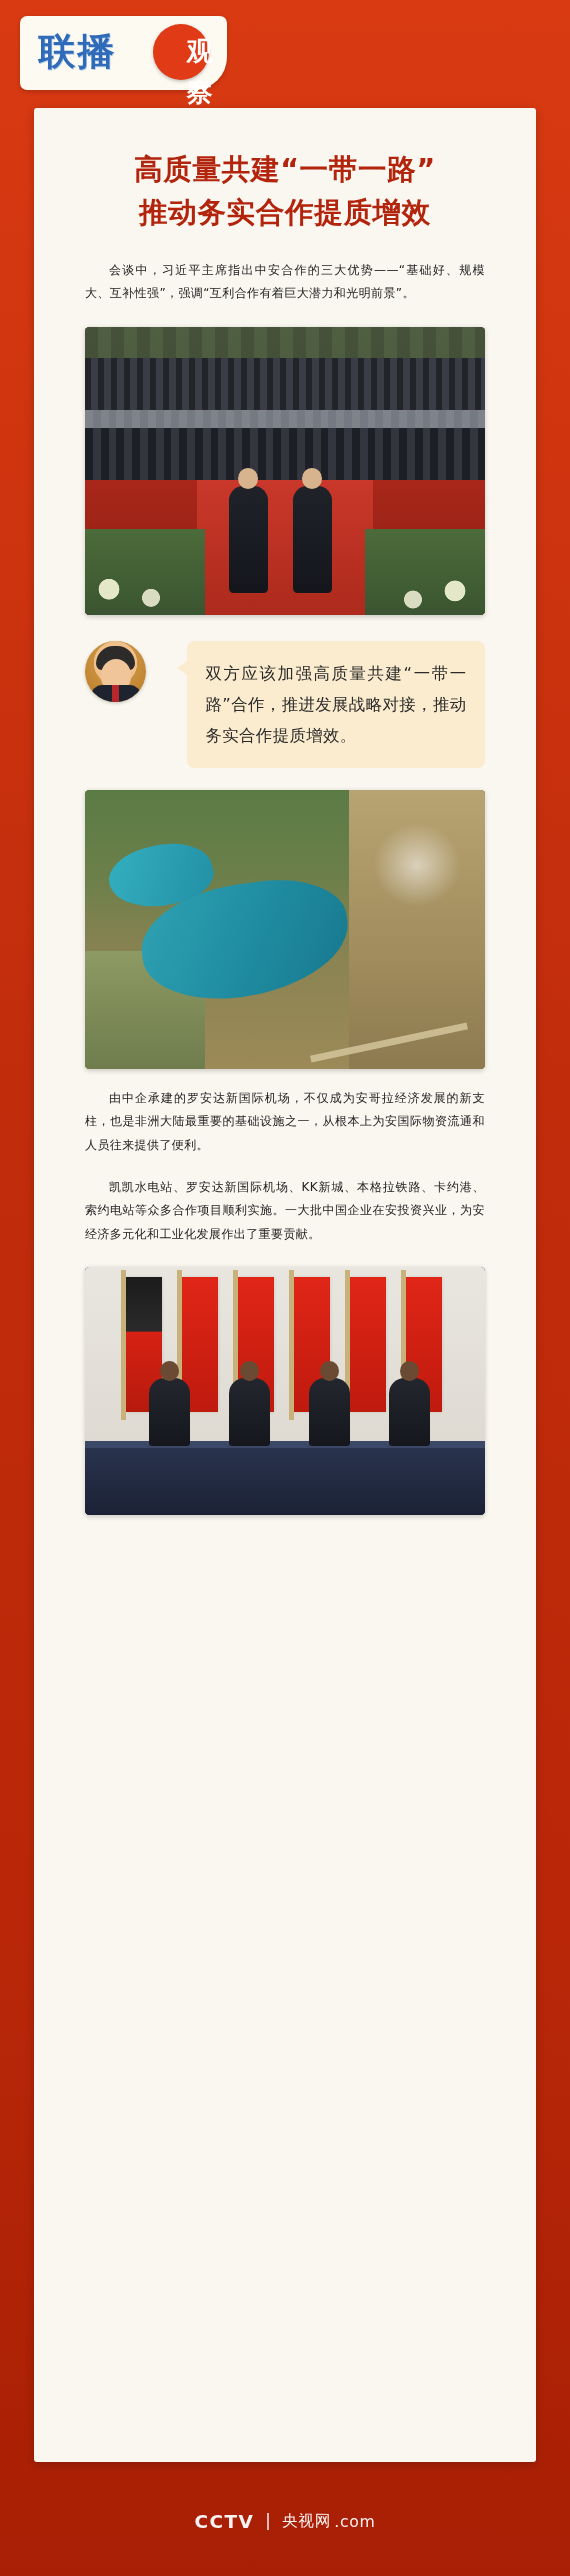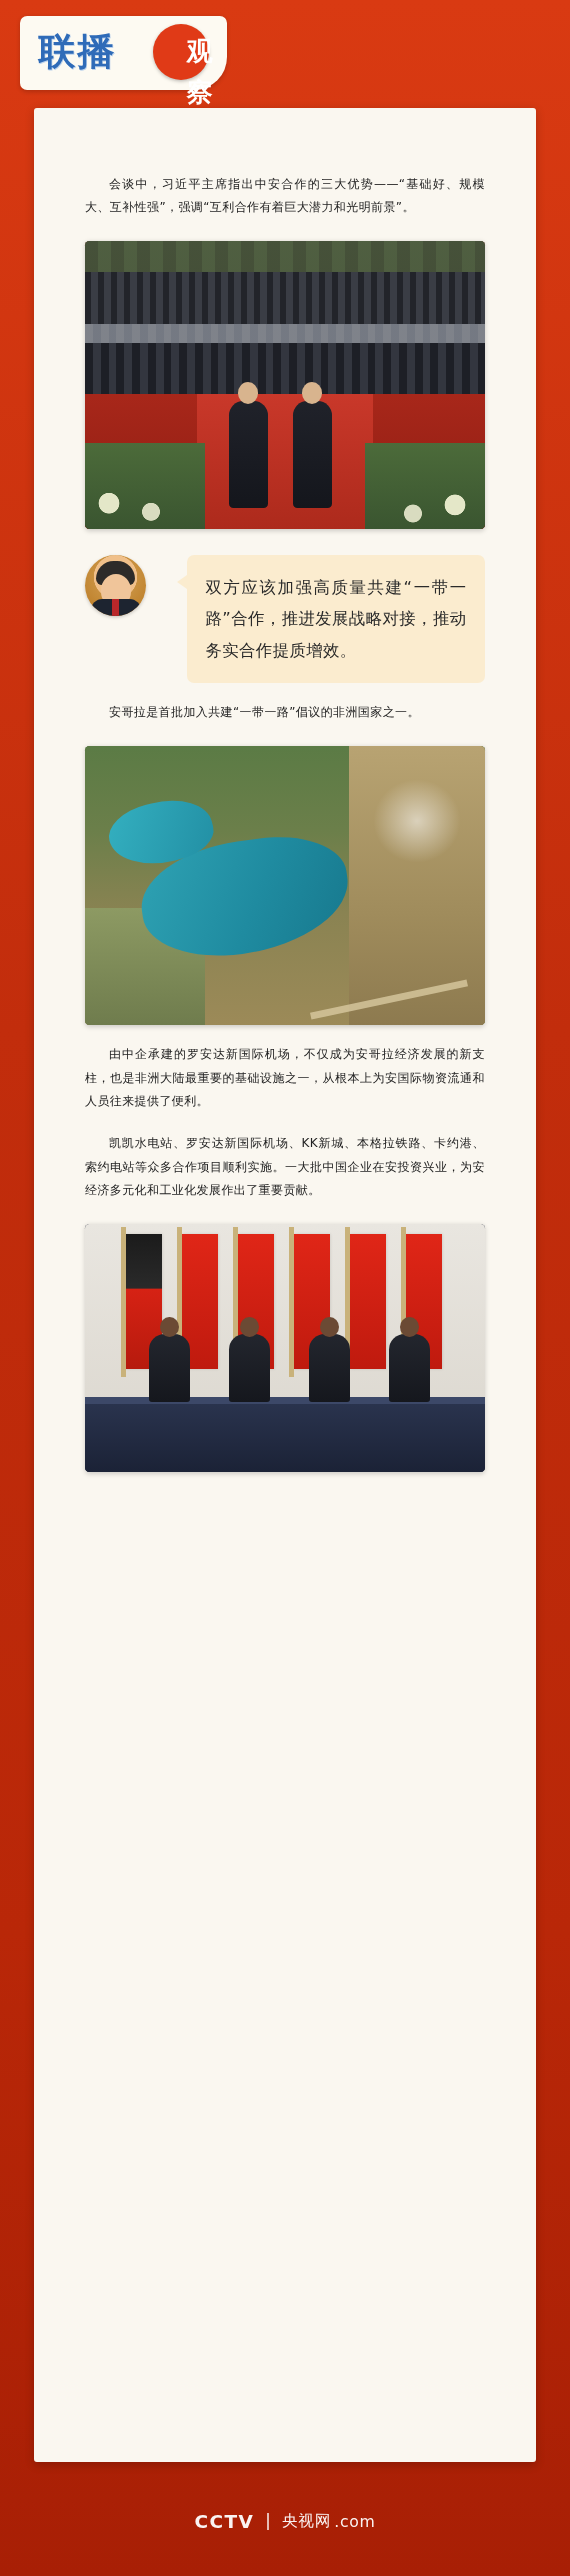--- a/index.html
+++ b/index.html
@@ -354,20 +354,24 @@
   <div class="logo-plate"></div>
   <div class="logo-text">联播</div>
   <div class="logo-seal">
     <span>观察</span>
   </div>
 </div>
 
 <div class="card">
   <div class="card-inner">
 
+    <h1 class="headline">
+      <span class="l1">高质量共建“一带一路”</span>
+      <span class="l2">推动务实合作提质增效</span>
+    </h1>
 
     <p class="body first">会谈中，习近平主席指出中安合作的三大优势——“基础好、规模大、互补性强”，强调“互利合作有着巨大潜力和光明前景”。</p>
 
     <div class="photo photo-1">
       <div class="p1-sky"></div>
       <div class="p1-trees"></div>
       <div class="p1-crowd"></div>
       <div class="p1-guard"></div>
       <div class="p1-carpet"></div>
       <div class="p1-carpet-strip"></div>
@@ -382,21 +386,20 @@
         <div class="hair"></div>
         <div class="face"></div>
         <div class="suit"></div>
         <div class="tie"></div>
       </div>
       <div class="quote-box">
         <p class="quote-text">双方应该加强高质量共建“一带一路”合作，推进发展战略对接，推动务实合作提质增效。</p>
       </div>
     </div>
 
-    <p class="body">安哥拉是首批加入共建“一带一路”倡议的非洲国家之一。</p>
 
     <div class="photo photo-2">
       <div class="p2-land"></div>
       <div class="p2-rock"></div>
       <div class="p2-rock2"></div>
       <div class="p2-water"></div>
       <div class="p2-water2"></div>
       <div class="p2-dust"></div>
       <div class="p2-road"></div>
     </div>

